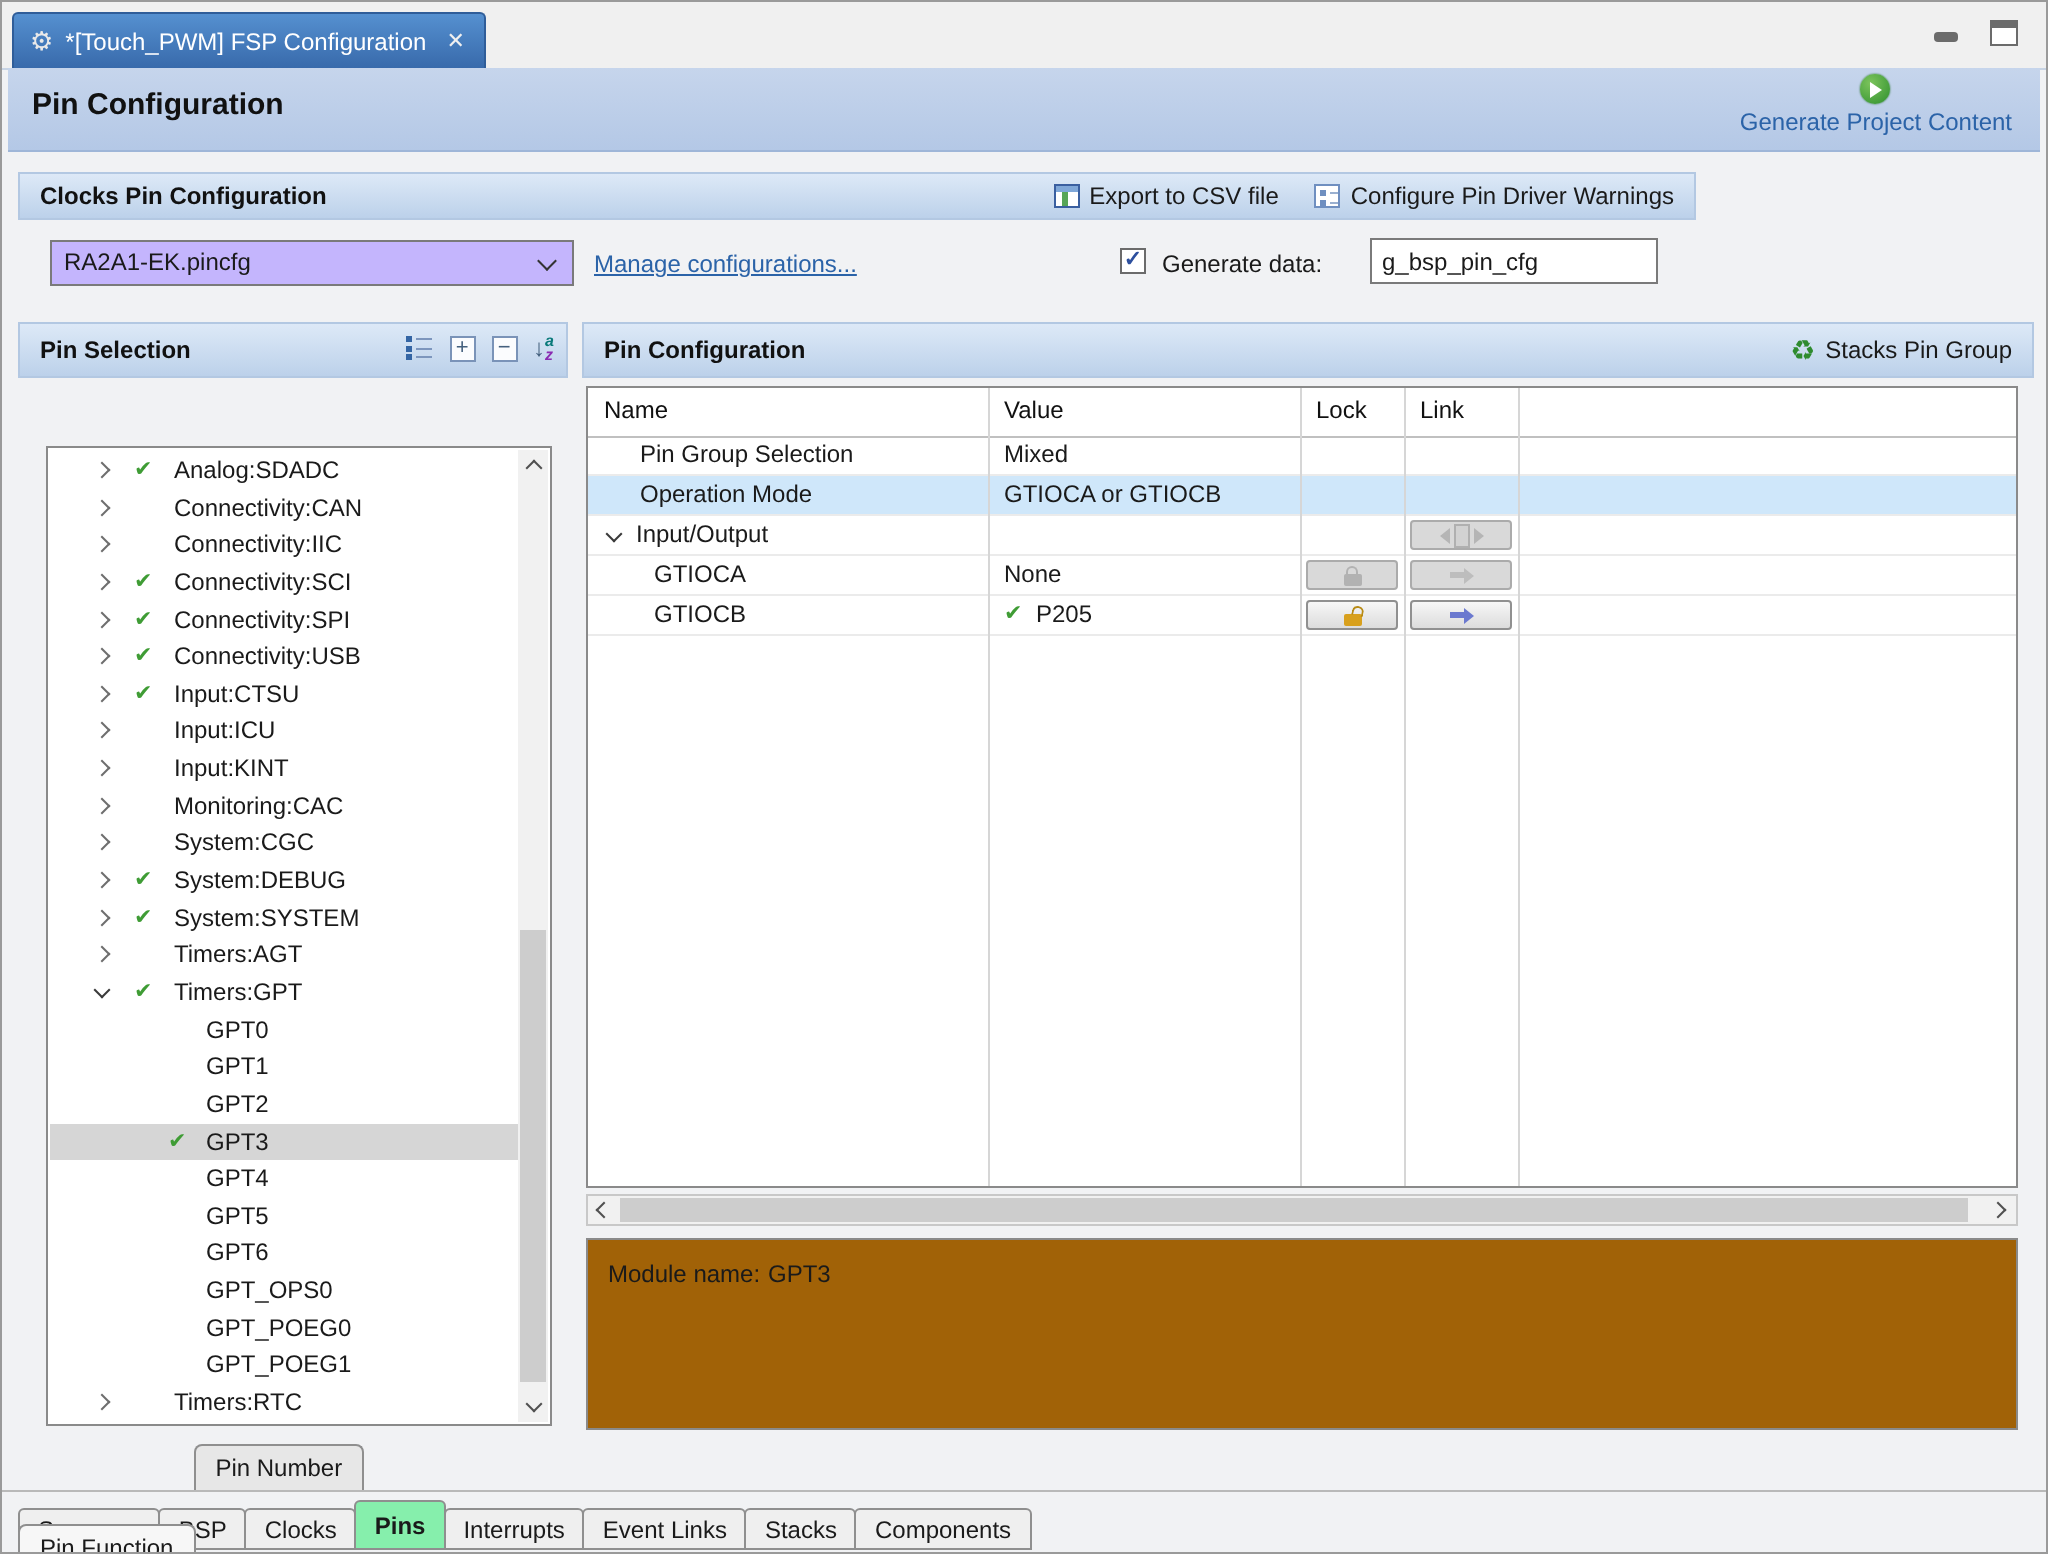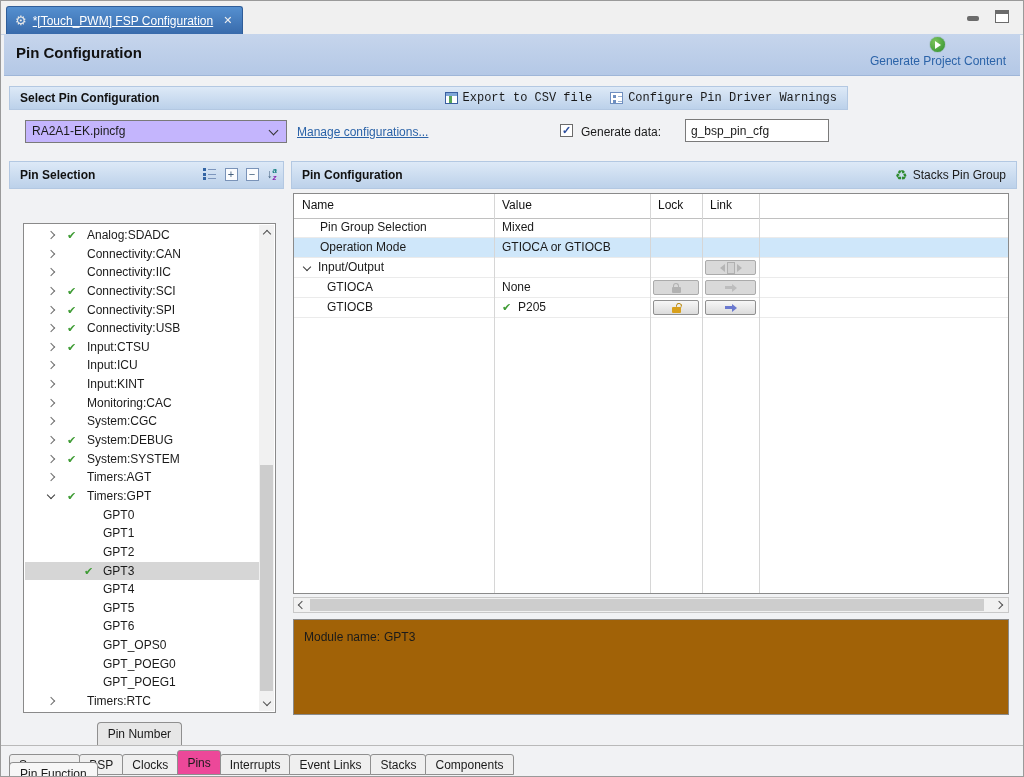--- a/index.html
+++ b/index.html
@@ -6,21 +6,21 @@
   #window{position:relative;width:1024px;height:777px;background:#f1f2f4;
     font-family:"Liberation Sans",sans-serif;font-size:12px;color:#1a1a1a;
     border:1px solid #9a9a9a;box-sizing:border-box;overflow:hidden;}
 
   
   #tabbar{position:absolute;left:0;top:0;right:0;height:33px;background:#f0f0f0;border-bottom:1px solid #c8d4e4;}
   .editor-tab{position:absolute;left:5px;top:5px;height:28px;display:flex;align-items:center;
     padding:0 10px 0 8px;background:linear-gradient(#5590d0,#386aab);border-radius:3px 3px 0 0;
     color:#fff;border:1px solid #2f5d99;border-bottom:none;box-sizing:border-box;}
   .editor-tab .gear{font-size:13px;color:#e9e9e9;margin-right:6px;}
-  .editor-tab .ttl{font-size:12px;text-decoration:underline;}
+  .editor-tab .ttl{font-size:12px;}
   .editor-tab .close{margin-left:10px;font-size:11px;color:#f0f0f0;cursor:pointer;}
   .win-btns{position:absolute;right:14px;top:9px;display:flex;gap:16px;align-items:center;}
   .win-min{width:12px;height:5px;background:#6b6b6b;border-radius:2px;margin-top:4px;}
   .win-max{width:12px;height:11px;border:1px solid #6b6b6b;position:relative;background:#fff;}
   .win-max::before{content:"";position:absolute;left:0;top:0;right:0;height:3px;background:#6b6b6b;}
 
   
   #main-header{position:absolute;left:3px;right:3px;top:33px;height:42px;
     background:linear-gradient(#c6d5ec,#b4c8e6);border-bottom:1px solid #9fb6d8;box-sizing:border-box;}
   #main-header .page-title{position:absolute;left:12px;top:10px;font-size:15px;font-weight:bold;color:#111;}
@@ -29,21 +29,21 @@
     position:relative;box-shadow:0 0 1px #1d6b1d;}
   .play-icon::before{content:"";position:absolute;left:5px;top:3.5px;border-left:6px solid #fff;
     border-top:4px solid transparent;border-bottom:4px solid transparent;}
   .generate-group .lbl{color:#2b63a8;margin-top:2px;}
 
   
   .section-band{position:absolute;background:linear-gradient(#dde9f7,#bcd1ea);
     border:1px solid #b3c8e2;box-sizing:border-box;}
   #select-band{left:8px;top:85px;width:839px;height:24px;}
   .band-title{position:absolute;left:10px;top:0;line-height:22px;font-weight:bold;color:#111;}
-  #select-toolbar{position:absolute;right:10px;top:0;height:22px;display:flex;align-items:center;gap:18px;font-family:Liberation Mono, monospace;}
+  #select-toolbar{position:absolute;right:10px;top:0;height:22px;display:flex;align-items:center;gap:18px;}
   .tool-item{display:flex;align-items:center;gap:5px;cursor:pointer;}
   .tool-item .txt{color:#1a1a1a;}
 
   .csv-icon{width:13px;height:12px;background:#fff;border:1px solid #3a5fa0;position:relative;box-sizing:border-box;}
   .csv-icon::before{content:"";position:absolute;left:0;top:0;right:0;height:3px;background:#7fa7d8;}
   .csv-icon::after{content:"";position:absolute;left:3px;top:3px;bottom:0;width:3px;background:#57a557;}
   .warn-icon{width:13px;height:12px;background:#fff;border:1px solid #6f8fc0;position:relative;box-sizing:border-box;}
   .warn-icon::before{content:"";position:absolute;left:2px;top:2px;width:3px;height:3px;background:#6f8fc0;}
   .warn-icon::after{content:"";position:absolute;left:2px;top:7px;width:3px;height:3px;background:#6f8fc0;}
   .warn-icon .ln{position:absolute;left:7px;top:3px;width:4px;height:1px;background:#9ab0d0;box-shadow:0 5px 0 #9ab0d0;}
@@ -159,21 +159,21 @@
   
   .mid-sep{position:absolute;left:0;right:0;top:744px;height:1px;background:#b9b9b9;}
   #pinview-tabs{position:absolute;left:8px;top:721px;display:flex;}
   .pv-tab{height:23px;line-height:22px;padding:0 10px;border:1px solid #8f8f8f;border-bottom:none;
     border-radius:4px 4px 0 0;background:#e7e7e7;margin-right:-1px;cursor:pointer;box-sizing:border-box;}
   .pv-tab.active{background:#f7f7f7;z-index:2;position:relative;margin-top:40px;}
 
   #editor-tabs{position:absolute;left:8px;top:749px;display:flex;align-items:flex-end;}
   .ed-tab{height:21px;line-height:20px;padding:0 9px;border:1px solid #8f8f8f;border-radius:3px 3px 0 0;
     background:#efefef;margin-right:-1px;cursor:pointer;box-sizing:border-box;}
-  .ed-tab.active{background:#ec4899;height:25px;line-height:24px;z-index:2;position:relative;}
+  .ed-tab.active{background:#86efac;height:25px;line-height:24px;z-index:2;position:relative;font-weight:bold;}
 </style>
 </head>
 <body>
 
 <div id="window">
 
   <div id="tabbar">
     <div class="editor-tab">
       <span class="gear">⚙</span>
       <span class="ttl">*[Touch_PWM] FSP Configuration</span>
@@ -187,21 +187,21 @@
 
   <div id="main-header">
     <span class="page-title">Pin Configuration</span>
     <div class="generate-group">
       <span class="play-icon"></span>
       <span class="lbl">Generate Project Content</span>
     </div>
   </div>
 
   <div id="select-band" class="section-band">
-    <span class="band-title">Select Pin Configuration</span>
+    <span class="band-title">Clocks Pin Configuration</span>
     <div id="select-toolbar">
       <div class="tool-item">
         <span class="csv-icon"></span>
         <span class="txt">Export to CSV file</span>
       </div>
       <div class="tool-item">
         <span class="warn-icon">
             <i class="ln"></i>
           </span>
         <span class="txt">Configure Pin Driver Warnings</span>

